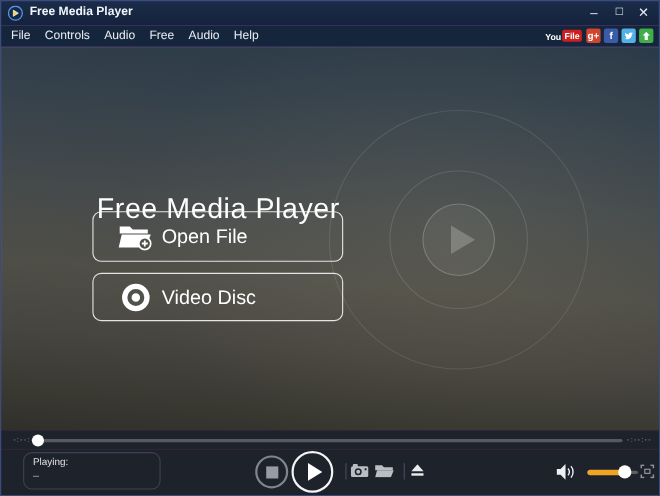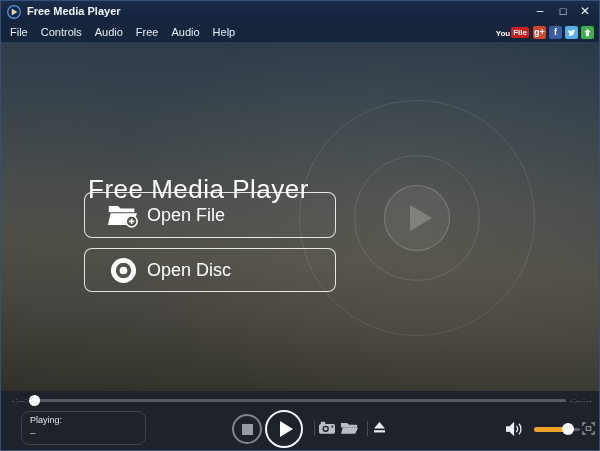--- a/index.html
+++ b/index.html
@@ -62,21 +62,21 @@
   #watermark-play {
     width:0; height:0; margin-left:7px;
     border-left:22px solid rgba(255,255,255,0.22);
     border-top:13px solid transparent; border-bottom:13px solid transparent;
   }
 
   #hero-title { position:absolute; left:87px; top:131px; font-size:26px; font-weight:300;
                 letter-spacing:0.5px; color:#fdfdfd; }
 
   .hero-btn {
-    position:absolute; left:83px; width:252px;
+    position:absolute; left:83px; width:228px;
     border:1px solid rgba(255,255,255,0.85); border-radius:8px;
     background:rgba(255,255,255,0.02); display:flex; align-items:center; cursor:pointer;
   }
   #open-file-btn { top:149px; height:46px; }
   #open-disc-btn { top:205px; height:44px; }
   .hero-btn .icn { position:absolute; left:22px; display:flex; }
   .hero-btn .lbl { position:absolute; left:62px; font-size:18px; color:#fff; }
 
   
   #seek-row { position:absolute; left:0; top:390px; width:600px; height:18px; background:#1e232b; }
@@ -184,21 +184,21 @@
       <span class="lbl">Open File</span>
     </div>
 
     <div id="open-disc-btn" class="hero-btn">
       <span class="icn" style="left:25px;">
         <svg viewBox="0 0 28 28" width="27" height="27">
           <circle cx="14" cy="14" r="13" fill="#fff"></circle>
           <circle cx="14" cy="14" r="6" fill="none" stroke="#50534b" stroke-width="4"></circle>
         </svg>
       </span>
-      <span class="lbl">Open Disc</span>
+      <span class="lbl">Video Disc</span>
     </div>
   </div>
 
   <div id="seek-row">
     <span id="time-elapsed" class="time-label">-:--:--</span>
     <div id="seek-track"></div>
     <div id="seek-thumb"></div>
     <span id="time-total" class="time-label">-:--:--</span>
   </div>
 

